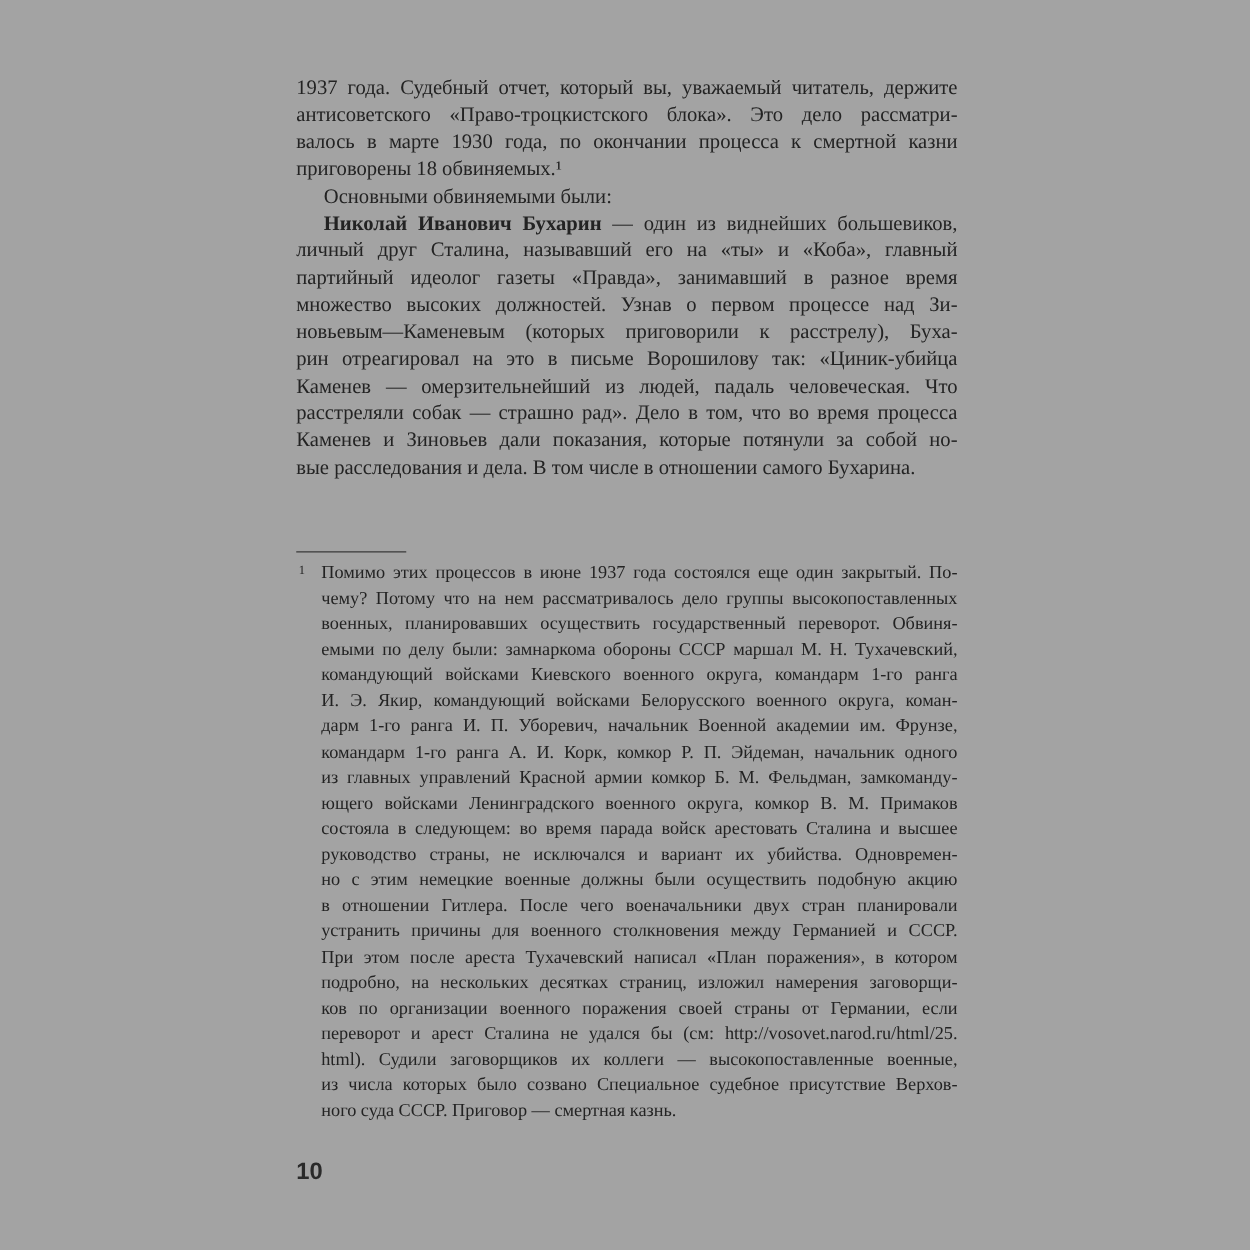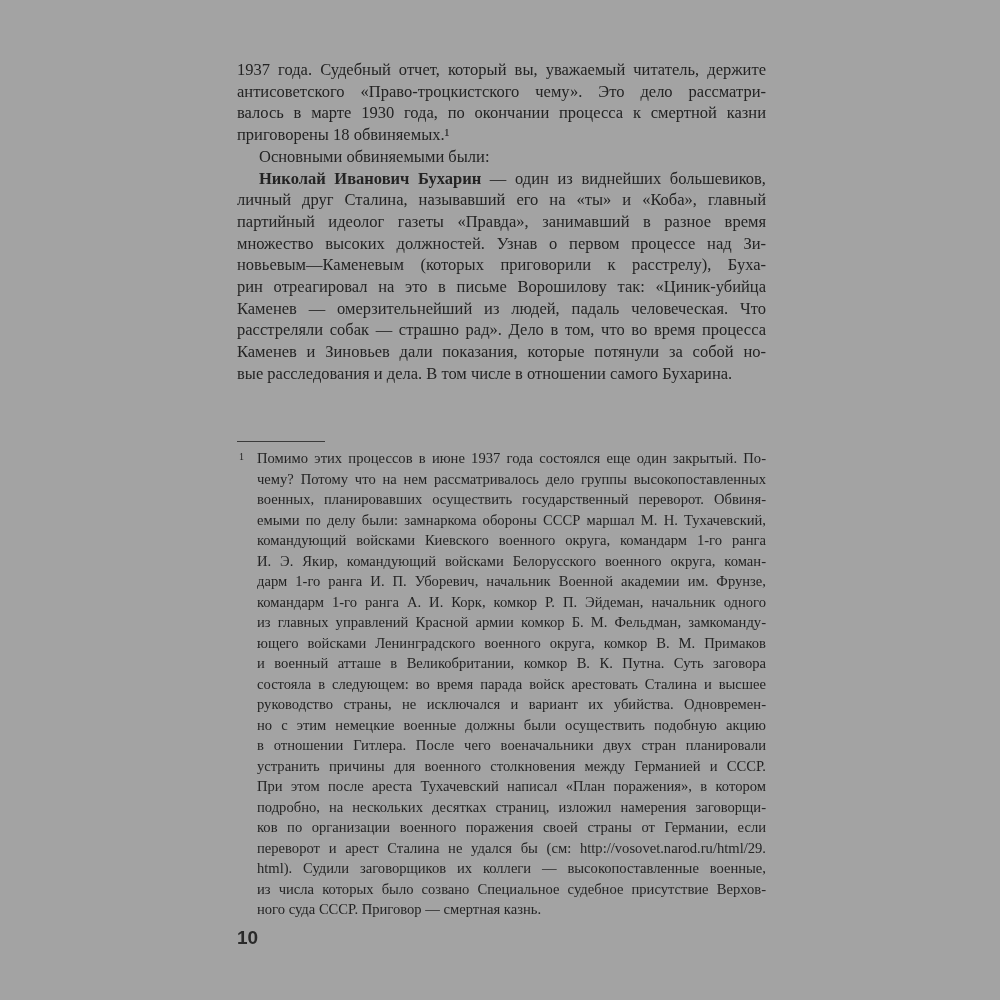--- a/index.html
+++ b/index.html
@@ -66,21 +66,21 @@
     color: #2a2a2a;
   }
   b { font-weight: bold; }
 </style>
 </head>
 <body>
 
 <div class="screen">
   <div class="main-text">
       <div class="line">1937 года. Судебный отчет, который вы, уважаемый читатель, держите</div>
-      <div class="line">антисоветского «Право-троцкистского чему». Это дело рассматри-</div>
+      <div class="line">антисоветского «Право-троцкистского блока». Это дело рассматри-</div>
       <div class="line">валось в марте 1930 года, по окончании процесса к смертной казни</div>
       <div class="line last">приговорены 18 обвиняемых.¹</div>
       <div class="line last indent">Основными обвиняемыми были:</div>
       <div class="line indent"><b>Николай Иванович Бухарин</b> — один из виднейших большевиков,</div>
       <div class="line">личный друг Сталина, называвший его на «ты» и «Коба», главный</div>
       <div class="line">партийный идеолог газеты «Правда», занимавший в разное время</div>
       <div class="line">множество высоких должностей. Узнав о первом процессе над Зи-</div>
       <div class="line">новьевым—Каменевым (которых приговорили к расстрелу), Буха-</div>
       <div class="line">рин отреагировал на это в письме Ворошилову так: «Циник-убийца</div>
       <div class="line">Каменев — омерзительнейший из людей, падаль человеческая. Что</div>
@@ -94,28 +94,27 @@
   <div class="line">Помимо этих процессов в июне 1937 года состоялся еще один закрытый. По-</div>
       <div class="line">чему? Потому что на нем рассматривалось дело группы высокопоставленных</div>
       <div class="line">военных, планировавших осуществить государственный переворот. Обвиня-</div>
       <div class="line">емыми по делу были: замнаркома обороны СССР маршал М. Н. Тухачевский,</div>
       <div class="line">командующий войсками Киевского военного округа, командарм 1-го ранга</div>
       <div class="line">И. Э. Якир, командующий войсками Белорусского военного округа, коман-</div>
       <div class="line">дарм 1-го ранга И. П. Уборевич, начальник Военной академии им. Фрунзе,</div>
       <div class="line">командарм 1-го ранга А. И. Корк, комкор Р. П. Эйдеман, начальник одного</div>
       <div class="line">из главных управлений Красной армии комкор Б. М. Фельдман, замкоманду-</div>
       <div class="line">ющего войсками Ленинградского военного округа, комкор В. М. Примаков</div>
-      <div class="line">и военный атташе в Великобритании, комкор В. К. Путна. Суть заговора</div>
       <div class="line">состояла в следующем: во время парада войск арестовать Сталина и высшее</div>
       <div class="line">руководство страны, не исключался и вариант их убийства. Одновремен-</div>
       <div class="line">но с этим немецкие военные должны были осуществить подобную акцию</div>
       <div class="line">в отношении Гитлера. После чего военачальники двух стран планировали</div>
       <div class="line">устранить причины для военного столкновения между Германией и СССР.</div>
       <div class="line">При этом после ареста Тухачевский написал «План поражения», в котором</div>
       <div class="line">подробно, на нескольких десятках страниц, изложил намерения заговорщи-</div>
       <div class="line">ков по организации военного поражения своей страны от Германии, если</div>
-      <div class="line">переворот и арест Сталина не удался бы (см: http://vosovet.narod.ru/html/29.</div>
+      <div class="line">переворот и арест Сталина не удался бы (см: http://vosovet.narod.ru/html/25.</div>
       <div class="line">html). Судили заговорщиков их коллеги — высокопоставленные военные,</div>
       <div class="line">из числа которых было созвано Специальное судебное присутствие Верхов-</div>
       <div class="line last">ного суда СССР. Приговор — смертная казнь.</div>
     </div>
   <div class="page-number">10</div>
 </div>
 
 </body></html>

